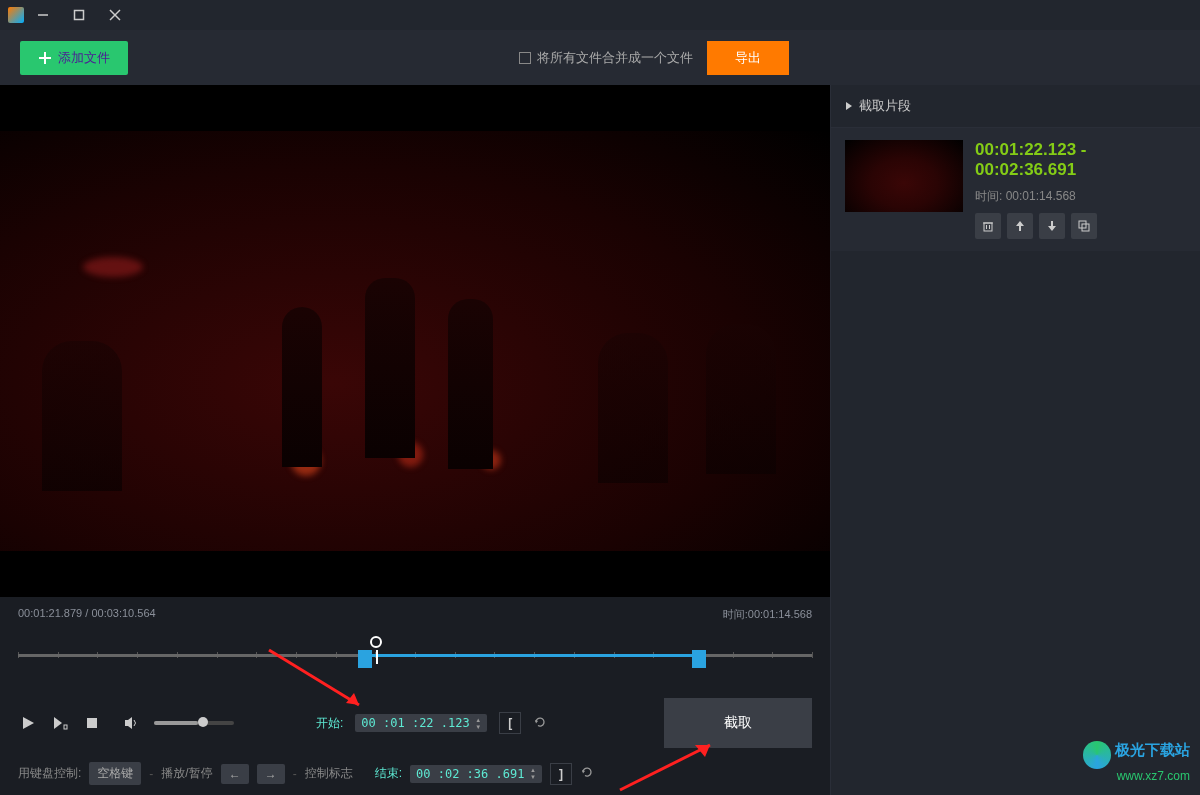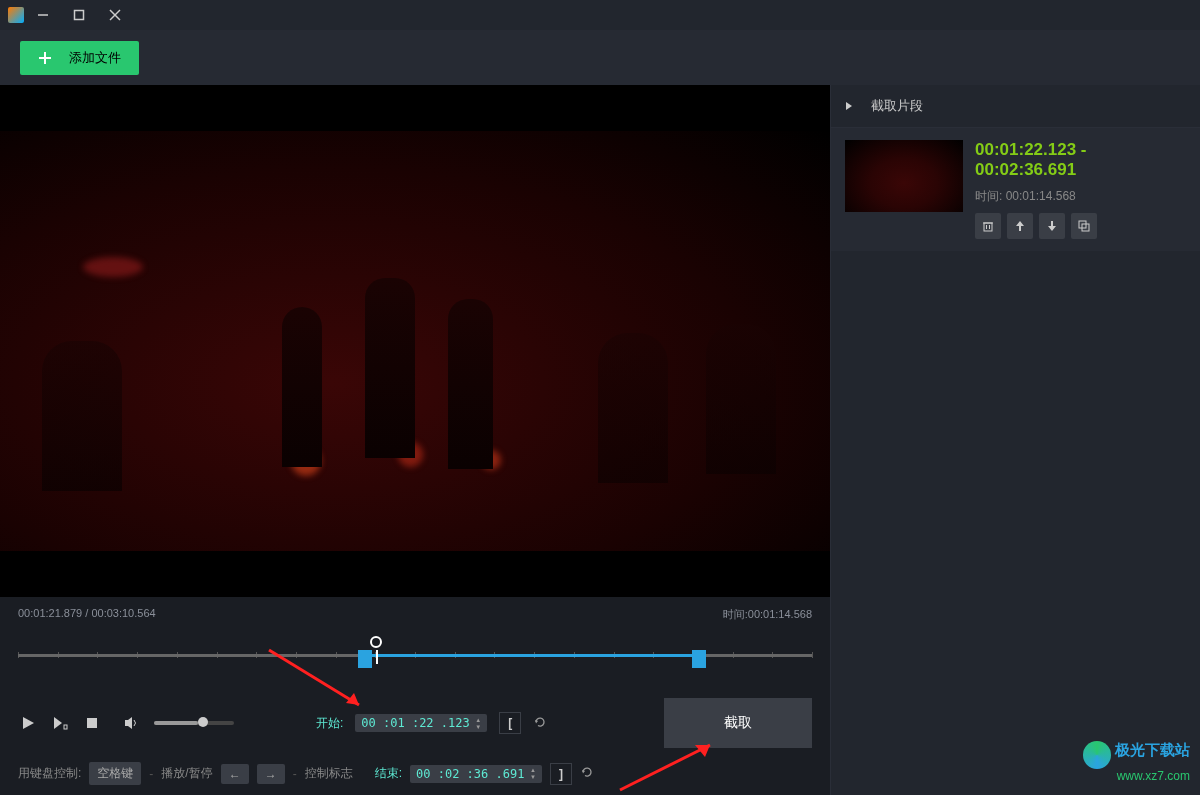--- a/index.html
+++ b/index.html
@@ -3,21 +3,21 @@
 <meta charset="utf-8">
 <style>
 * { margin: 0; padding: 0; box-sizing: border-box; }
 body { font-family: "Microsoft YaHei", Arial, sans-serif; background: #1a1d23; color: #aaa; font-size: 12px; width: 1200px; height: 795px; overflow: hidden; position: relative; }
 .titlebar { height: 30px; background: #22262e; display: flex; align-items: center; padding: 0 8px; }
 .app-icon { width: 16px; height: 16px; background: linear-gradient(135deg,#ff7a00,#00aeff); border-radius: 2px; margin-right: 8px; }
 .app-title { color: #ddd; font-size: 12px; font-weight: bold; flex: 1; }
 .win-btns { display: flex; gap: 14px; }
 .win-btn { width: 22px; height: 22px; display: flex; align-items: center; justify-content: center; color: #ccc; cursor: pointer; }
 .toolbar { height: 55px; background: #262a33; display: flex; align-items: center; padding: 0 20px; }
-.add-btn { background: #29c76f; color: #000000; border: none; padding: 8px 18px; display: flex; align-items: center; gap: 17px; font-size: 13px; cursor: pointer; border-radius: 2px; }
+.add-btn { background: #29c76f; color: #4c1d95; border: none; padding: 8px 18px; display: flex; align-items: center; gap: 6px; font-size: 13px; cursor: pointer; border-radius: 2px; }
 .toolbar-center { flex: 1; display: flex; justify-content: center; align-items: center; gap: 14px; }
 .merge-check { display: flex; align-items: center; gap: 6px; color: #aaa; font-size: 13px; cursor: pointer; }
 .checkbox { width: 12px; height: 12px; border: 1px solid #888; display: inline-block; }
 .export-btn { background: #ff7a00; color: #fff; border: none; padding: 8px 28px; font-size: 13px; cursor: pointer; }
 .main { display: flex; height: 710px; }
 .left-panel { flex: 1; background: #1a1d23; display: flex; flex-direction: column; }
 .video-area { height: 555px; background: #000; position: relative; display: flex; align-items: center; justify-content: center; }
 .video-frame { width: 100%; height: 420px; background: radial-gradient(ellipse at 40% 60%, #3a0606 0%, #2a0404 30%, #1a0202 60%, #000 100%); position: relative; overflow: hidden; }
 .red-glow { position: absolute; border-radius: 50%; filter: blur(3px); }
 .silhouette { position: absolute; background: linear-gradient(180deg, #1a0303, #0a0101); }
@@ -42,21 +42,21 @@
 .time-spin { display: flex; align-items: center; background: #3a3e46; border-radius: 2px; padding: 2px 6px; gap: 4px; }
 .time-spin input { background: transparent; border: none; color: #5eead4; width: 110px; font-size: 12px; outline: none; font-family: monospace; }
 .spin-arrows { display: flex; flex-direction: column; gap: 1px; color: #999; font-size: 6px; line-height: 6px; }
 .bracket-btn { width: 22px; height: 22px; display: flex; align-items: center; justify-content: center; border: 1px solid #3a3e46; color: #ccc; cursor: pointer; font-weight: bold; }
 .reset-btn { color: #999; cursor: pointer; }
 .cut-btn { margin-left: auto; background: #3a3e46; color: #fff; border: none; padding: 16px 60px; font-size: 14px; cursor: pointer; }
 .kb-row { display: flex; align-items: center; gap: 8px; margin-top: 14px; font-size: 12px; color: #888; }
 .kb-key { background: #3a3e46; padding: 3px 8px; border-radius: 2px; color: #aaa; }
 .sep { color: #555; }
 .right-panel { width: 370px; background: #22262e; border-left: 1px solid #2a2e38; }
-.clip-header { padding: 12px 14px; color: #ccc; font-size: 13px; display: flex; align-items: center; gap: 18px; border-bottom: 1px solid #2a2e38; }
+.clip-header { padding: 12px 14px; color: #ccc; font-size: 13px; display: flex; align-items: center; gap: 6px; border-bottom: 1px solid #2a2e38; }
 .clip-item { display: flex; gap: 12px; padding: 12px 14px; background: #262a33; }
 .clip-thumb { width: 118px; height: 72px; background: radial-gradient(ellipse at 50% 60%, #3a0606 0%, #2a0404 40%, #000 100%); flex-shrink: 0; }
 .clip-info { flex: 1; display: flex; flex-direction: column; gap: 8px; }
 .clip-time { color: #84cc16; font-size: 17px; font-weight: bold; }
 .clip-dur { color: #888; font-size: 12px; }
 .clip-actions { display: flex; gap: 6px; }
 .clip-act { width: 26px; height: 26px; background: #3a3e46; display: flex; align-items: center; justify-content: center; color: #ccc; cursor: pointer; border-radius: 2px; }
 .arrow-anno { position: absolute; pointer-events: none; z-index: 100; }
 .watermark { position: absolute; right: 10px; bottom: 12px; text-align: right; }
 .wm-logo { display: flex; align-items: flex-start; gap: 4px; justify-content: flex-end; }
@@ -90,20 +90,27 @@
 </div>
 
 <div class="toolbar">
   <button class="add-btn">
     <svg width="14" height="14" viewBox="0 0 14 14">
         <line x1="7" y1="1" x2="7" y2="13" stroke="#fff" stroke-width="2"></line>
         <line x1="1" y1="7" x2="13" y2="7" stroke="#fff" stroke-width="2"></line>
       </svg>
     <span>添加文件</span>
   </button>
+  <div class="toolbar-center">
+    <label class="merge-check">
+      <span class="checkbox"></span>
+      <span>将所有文件合并成一个文件</span>
+    </label>
+    <button class="export-btn">导出</button>
+  </div>
 </div>
 
 <div class="main">
   <div class="left-panel">
     <div class="video-area">
       <div class="video-frame">
         <div class="red-glow" style="left:10%;top:30%;width:60px;height:20px;background:rgba(255,50,50,0.3)"></div>
         <div class="red-glow" style="left:35%;top:75%;width:30px;height:30px;background:rgba(255,80,30,0.5)"></div>
         <div class="red-glow" style="left:48%;top:74%;width:25px;height:25px;background:rgba(255,60,30,0.4)"></div>
         <div class="red-glow" style="left:58%;top:76%;width:20px;height:20px;background:rgba(255,70,30,0.45)"></div>

